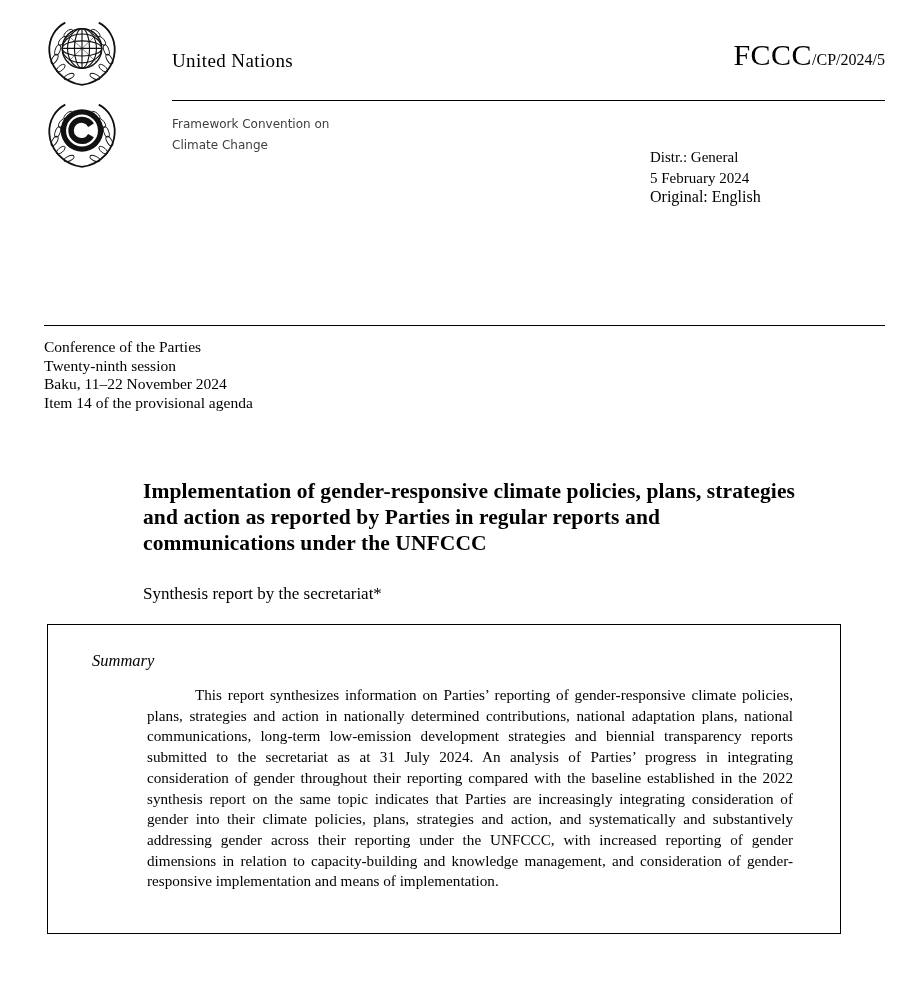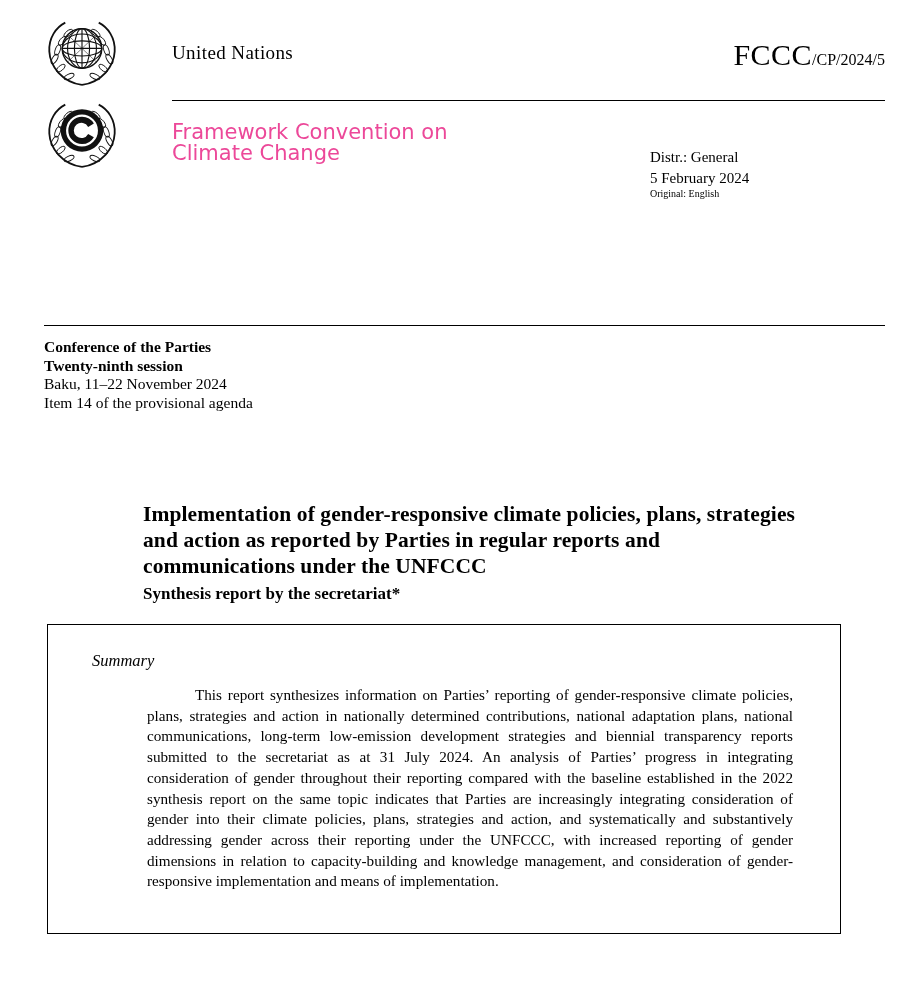--- a/index.html
+++ b/index.html
@@ -38,21 +38,21 @@
   .un-emblem {
     position: absolute;
     left: 0px;
     top: -4px;
     width: 76px;
     height: 70px;
   }
   .org-name {
     position: absolute;
     left: 128px;
-    top: 20px;
+    top: 28px;
     font-size: 19px;
     letter-spacing: .4px;
   }
   .doc-symbol {
     position: absolute;
     right: 0px;
     top: 16px;
     text-align: right;
     white-space: nowrap;
     margin-left: 15px;
@@ -77,82 +77,81 @@
     position: absolute;
     left: 44px;
     top: 100px;
     width: 76px;
     height: 70px;
   }
 
   .convention {
     position: absolute;
     left: 172px;
-    top: 122px;
+    top: 114px;
     font-family: "DejaVu Sans", sans-serif;
-    font-size: 21px;
+    font-size: 12px;
     line-height: 21px;
-    color: #ec4899;
+    color: #404040;
   }
 
   .distr {
     position: absolute;
     left: 650px;
     top: 124px;
     font-size: 15px;
     line-height: 21px;
     margin-top: 23px;
   }
   .original {
     position: absolute;
     left: 650px;
     top: 188px;
-    font-size: 10px;
+    font-size: 16px;
   }
 
   
   .sep {
     position: absolute;
     left: 44px;
     right: 32px;
     top: 325px;
     border-top: 1.6px solid #000;
   }
 
   
   .session {
     position: absolute;
     left: 44px;
     top: 338px;
     width: 500px;
     font-size: 15.5px;
     line-height: 18.5px;
   }
-  .session .b { font-weight: bold; }
+  .session .b { font-weight: normal; }
   .session div { white-space: nowrap; }
 
   
   .title {
     position: absolute;
     left: 143px;
     top: 478px;
     width: 660px;
     font-size: 21.5px;
     font-weight: bold;
     line-height: 26px;
     letter-spacing: .1px;
-    margin-top: 23px;
   }
 
   .byline {
     position: absolute;
     left: 143px;
     top: 584px;
     font-size: 17px;
-    font-weight: bold;
+    font-weight: normal;
   }
 
   
   .summary-box {
     position: absolute;
     left: 47px;
     top: 624px;
     width: 794px;
     height: 310px;
     border: 1.2px solid #000;

